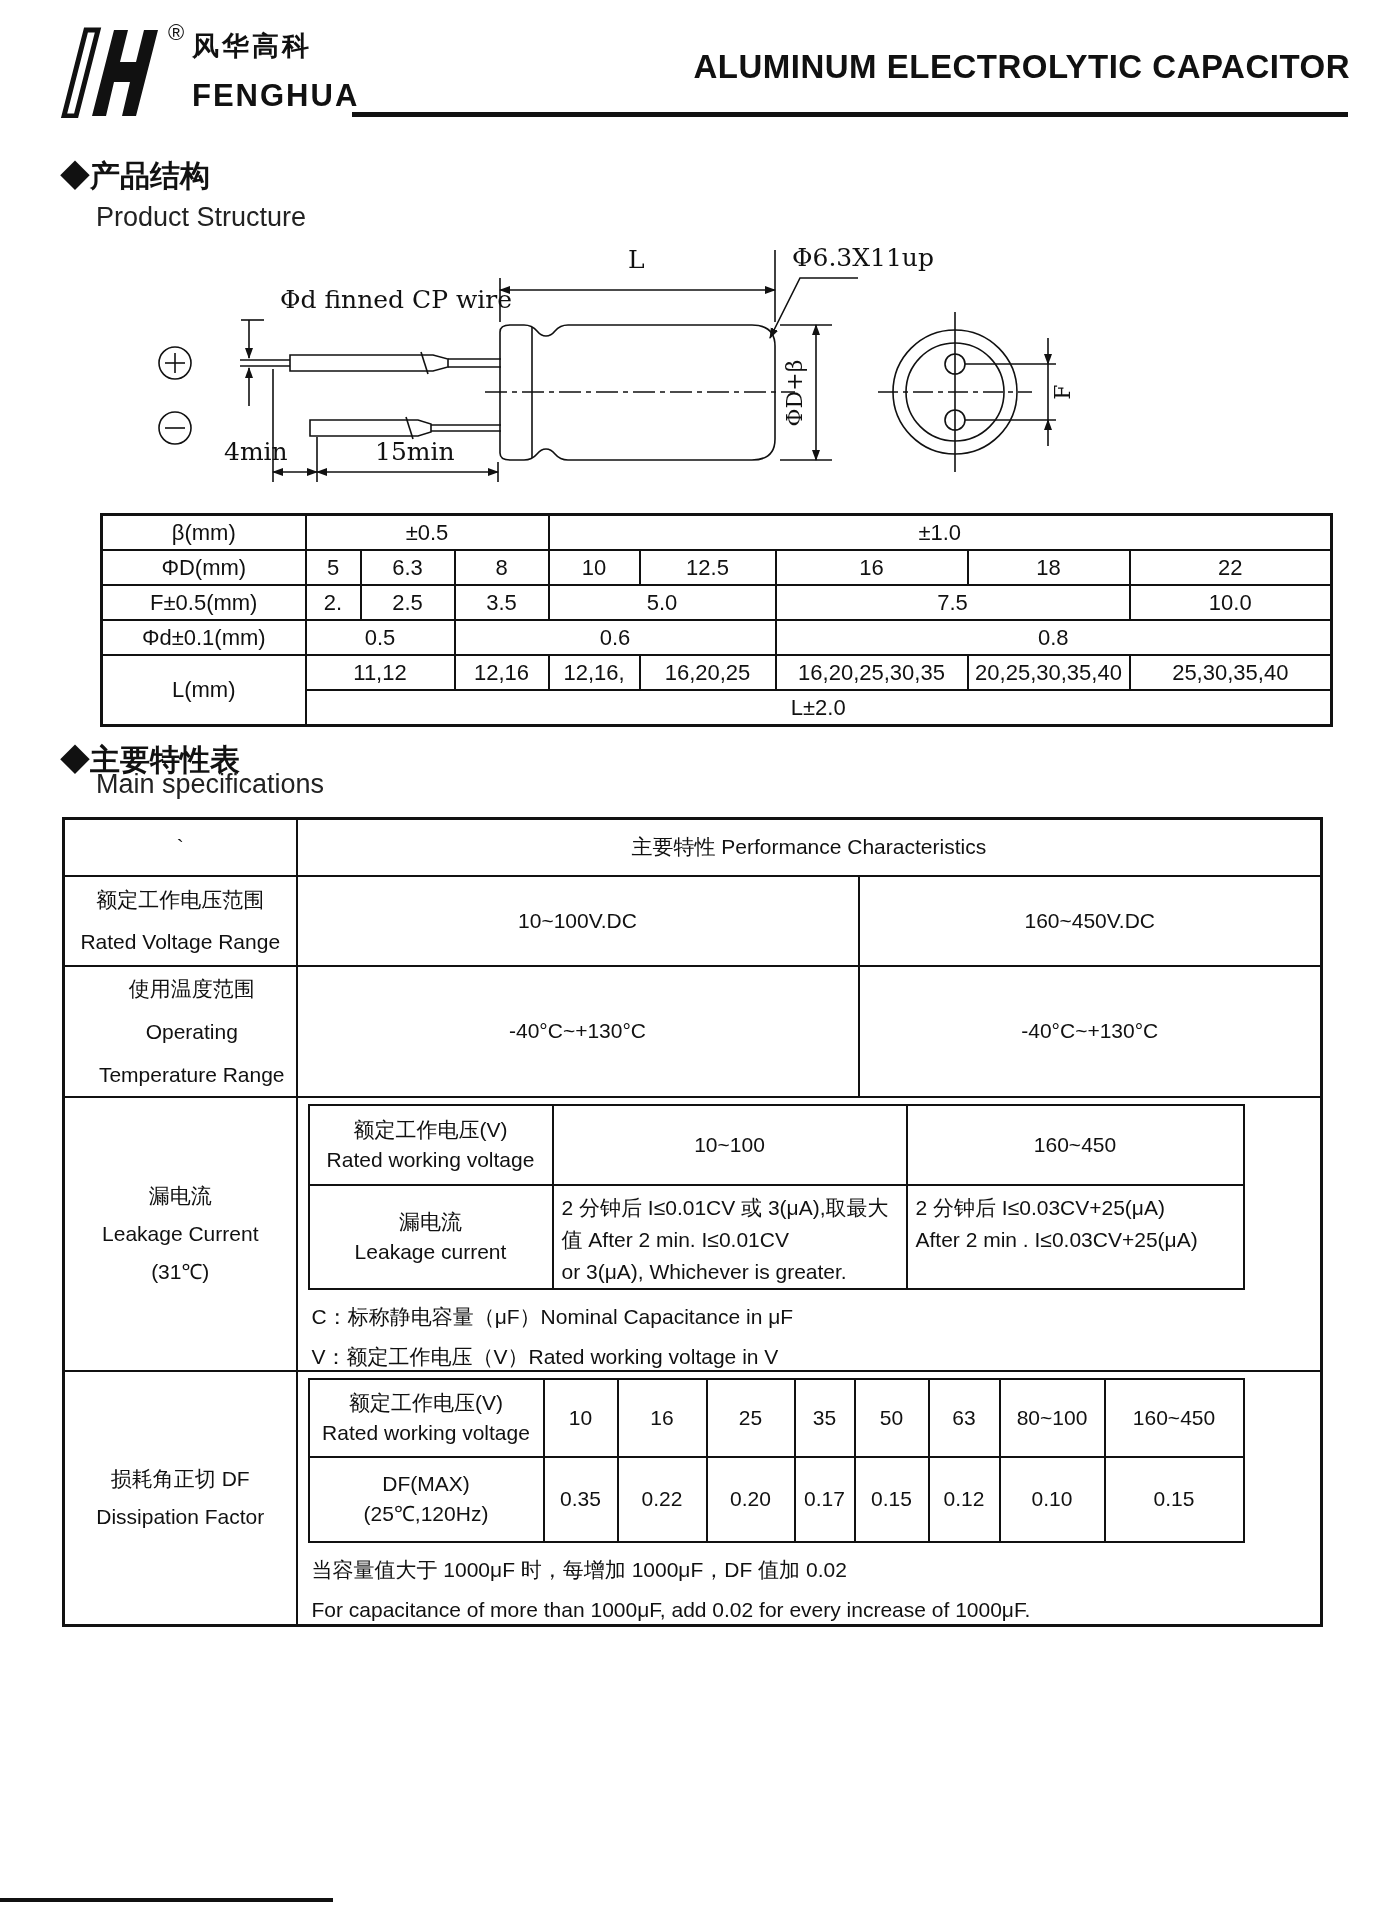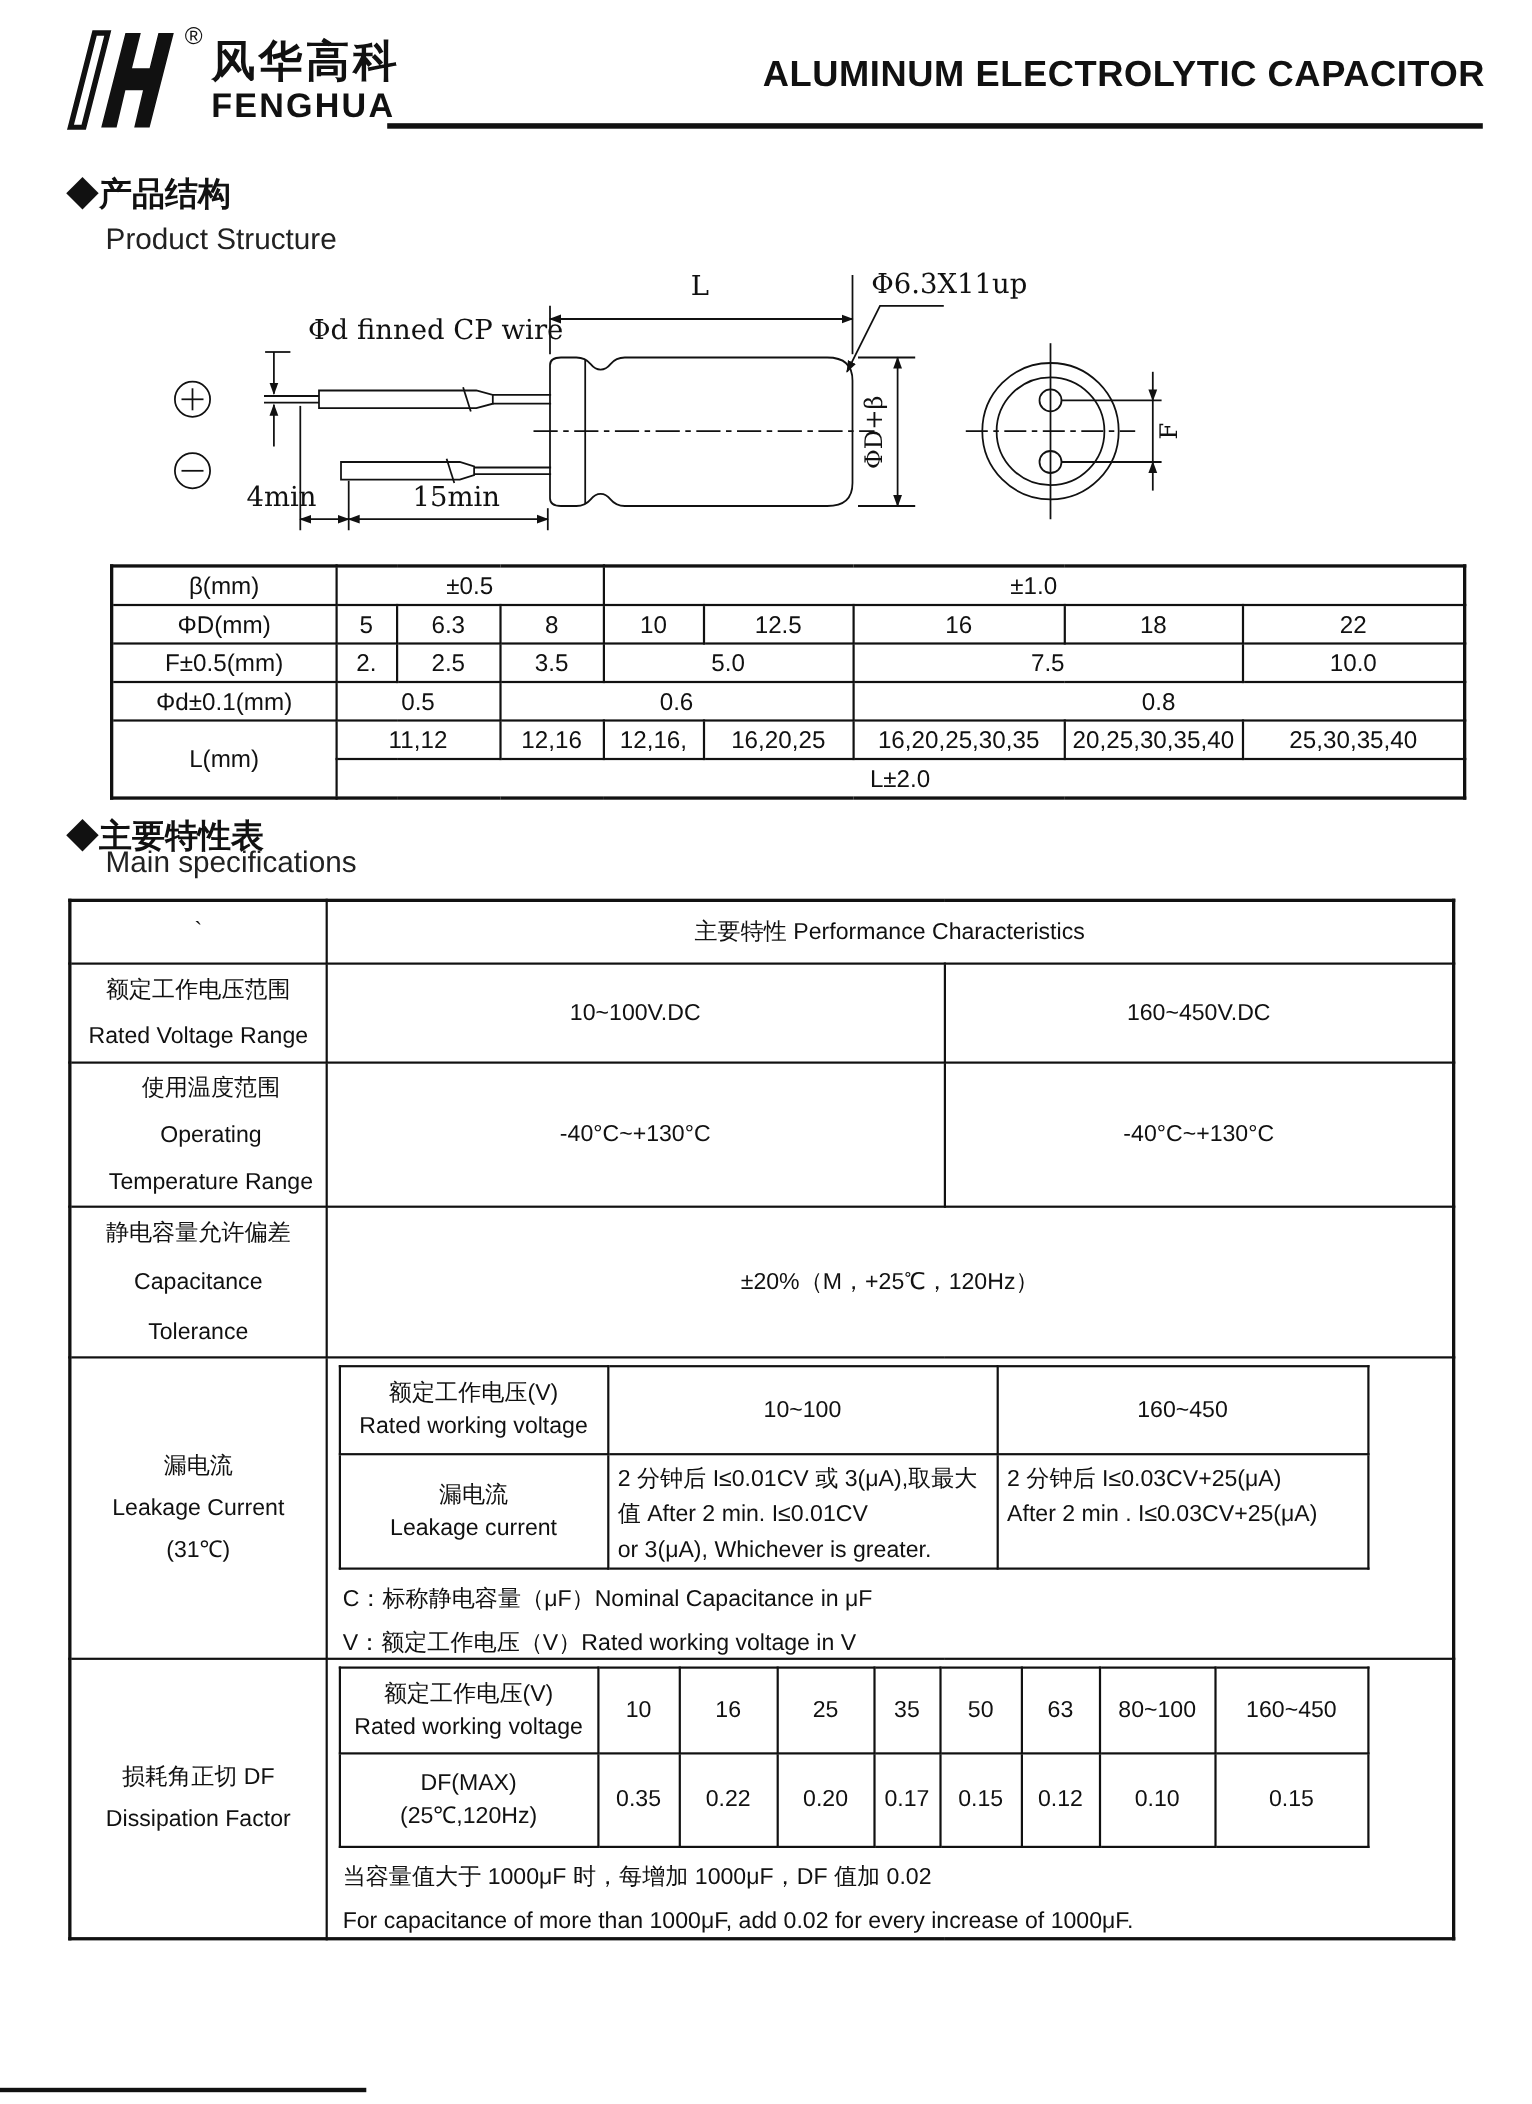--- a/index.html
+++ b/index.html
@@ -2,21 +2,21 @@
 <html><head>
 <meta charset="utf-8">
 <style>
   html,body{margin:0;padding:0;background:#e8e8e8;}
   .page{position:relative;width:1393px;height:1913px;background:#ffffff;
         font-family:"Liberation Sans",sans-serif;color:#111;overflow:hidden;}
 
   
   .logo-svg{position:absolute;left:58px;top:26px;}
   .reg-mark{position:absolute;left:168px;top:20px;font-size:22px;color:#111;}
-  .brand-zh{position:absolute;left:192px;top:28px;font-size:40px;font-weight:bold;letter-spacing:3px;}
+  .brand-zh{position:absolute;left:192px;top:28px;font-size:27px;font-weight:bold;letter-spacing:3px;}
   .brand-en{position:absolute;left:192px;top:78px;font-size:31px;font-weight:bold;letter-spacing:2px;}
   .doc-title{position:absolute;left:600px;top:48px;width:750px;text-align:right;
              font-size:33px;font-weight:bold;letter-spacing:.5px;}
   .header-rule{position:absolute;left:352px;top:112px;width:996px;height:5px;background:#111;}
 
   
   .sec-zh{position:absolute;font-size:30px;font-weight:600;}
   .sec-en{position:absolute;font-size:27px;color:#222;}
   #sec1-zh{left:60px;top:156px;}
   #sec1-en{left:96px;top:202px;}
@@ -235,28 +235,20 @@
         <td class="lbl lh43">
           <div>使用温度范围</div>
           <div>Operating</div>
           <div>Temperature Range</div>
         </td>
         <td>-40°C~+130°C</td>
         <td>-40°C~+130°C</td>
       </tr>
 
 
-      <tr style="height:135px">
-        <td class="lbl lh45">
-          <div>静电容量允许偏差</div>
-          <div>Capacitance</div>
-          <div>Tolerance</div>
-        </td>
-        <td colspan="2">±20%（M，+25℃，120Hz）</td>
-      </tr>
 
       <tr style="height:262px">
         <td class="lbl lh38">
           <div>漏电流</div>
           <div>Leakage Current</div>
           <div>(31℃)</div>
         </td>
         <td colspan="2" class="content-cell">
           <table class="inner-table">
             <colgroup>

